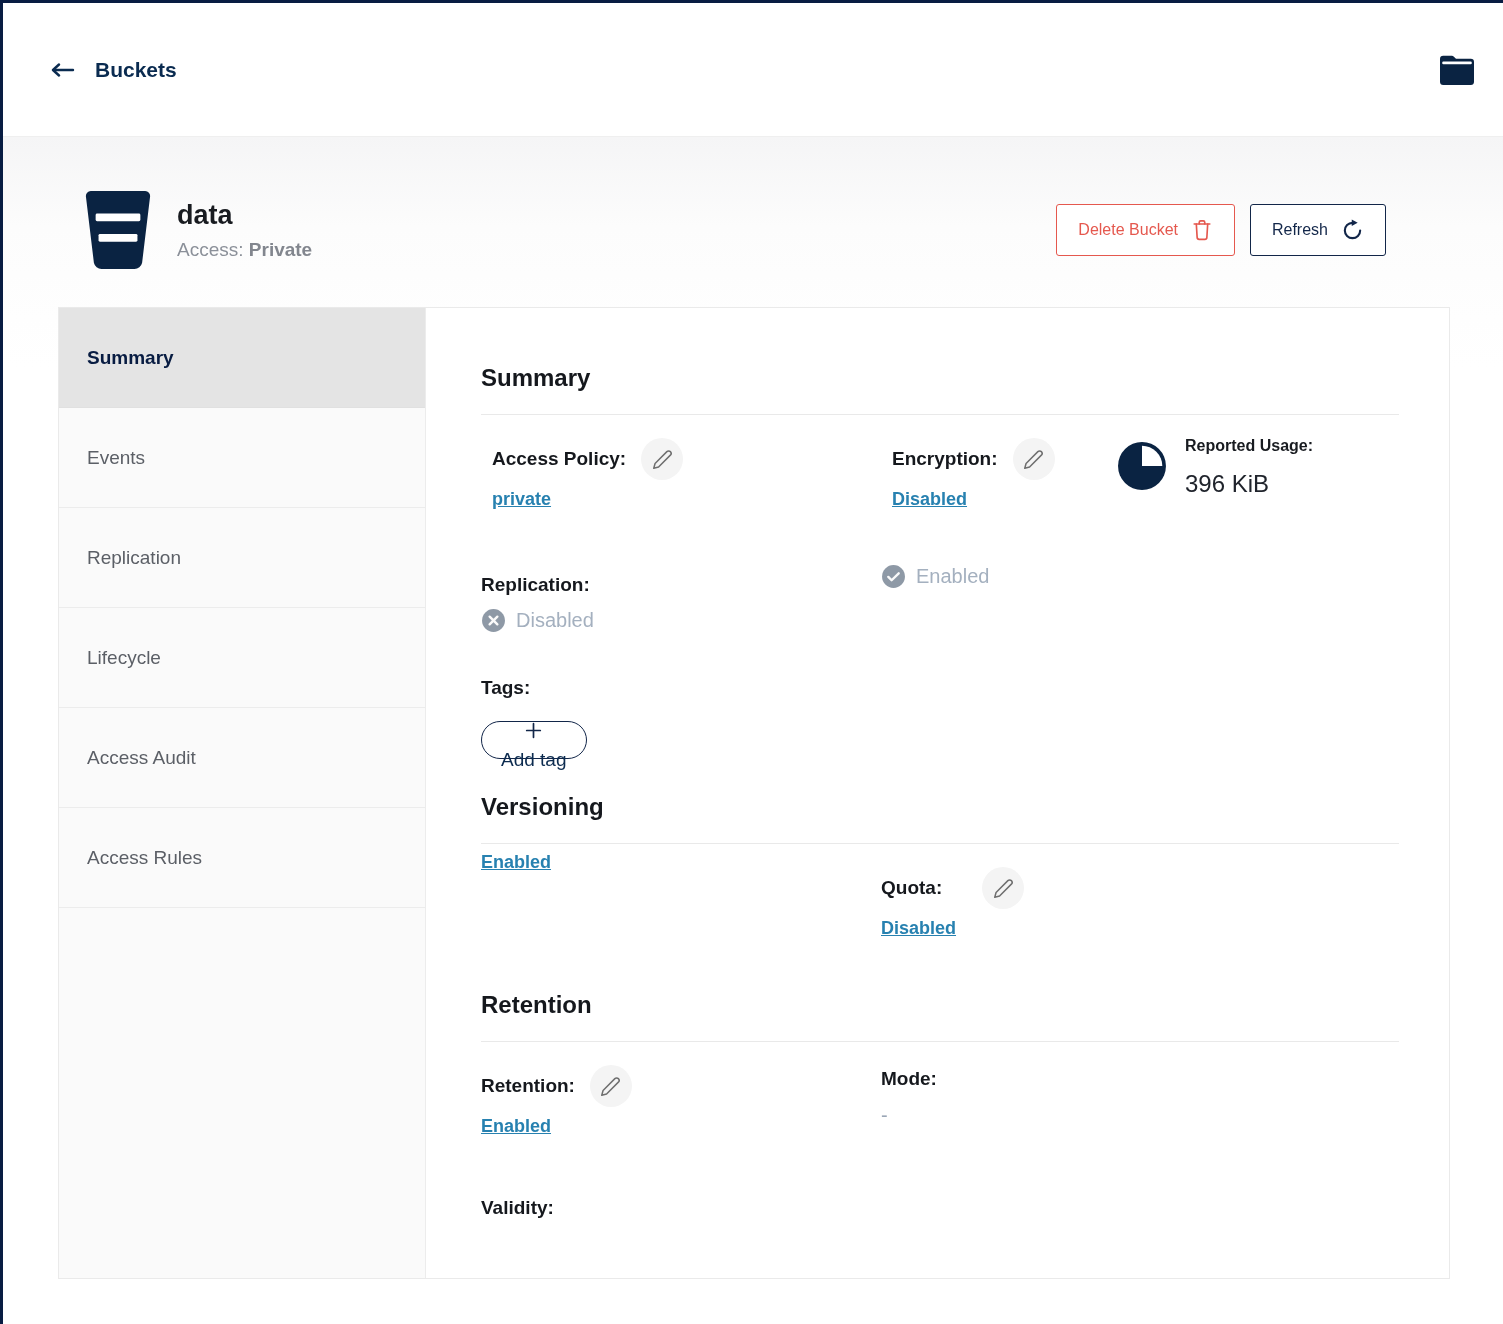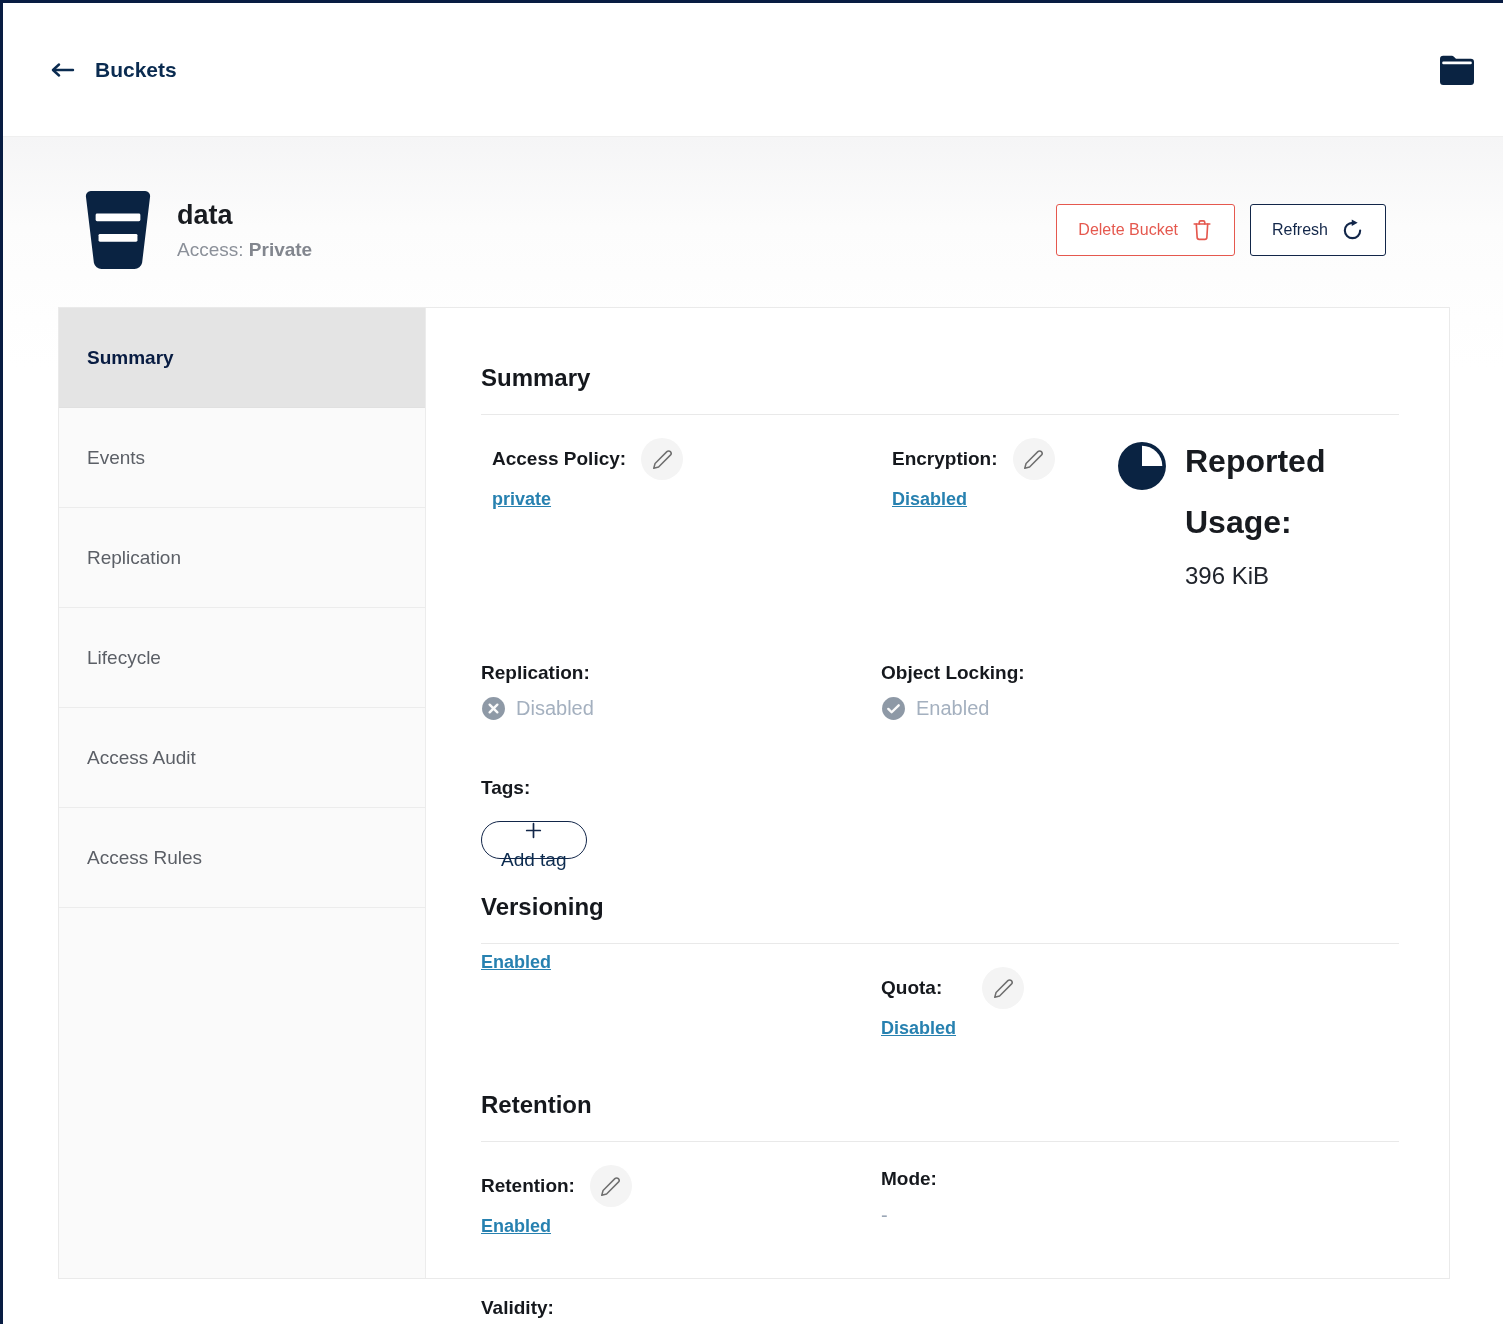--- a/index.html
+++ b/index.html
@@ -63,24 +63,24 @@
   .f-link {
     display:inline-block; margin-top:8px; font-size:18px; font-weight:700;
     color:#2781b0; text-decoration:underline; cursor:pointer;
   }
   .status-row { display:flex; align-items:center; gap:10px; margin-top:12px; }
   .status-text { font-size:20px; color:#a4b0bf; }
   .row-gap { margin-top:42px; }
   
   .usage { display:flex; align-items:flex-start; gap:18px; padding-top:16px; }
   .usage-pie { margin-top:10px; display:flex; }
-  .usage-label { width:150px; font-size:32px; font-weight:700; color:#181b20; line-height:1.9; }
+  .usage-label { width:150px; font-size:16px; font-weight:700; color:#181b20; line-height:1.9; }
   .usage-value { font-size:24px; color:#20242c; line-height:1.9; }
   
-  .tags-block { margin-top:56px; }
+  .tags-block { margin-top:44px; }
   .add-tag-btn {
     margin-top:22px; height:38px; padding:0 19px; border-radius:19px;
     border:1px solid #122649; background:#fff; display:inline-flex; align-items:center;
     gap:10px; font-size:19px; color:#0c2b4f; cursor:pointer; font-family:inherit;flex-direction:column;
   }
   .h-gap-1 { margin-top:34px; }
   .h-gap-2 { margin-top:52px; }
   .dash-value { margin-top:14px; font-size:20px; color:#9aa6b6; }
   .validity { margin-top:60px; }
 </style>
@@ -222,23 +222,20 @@
               <span style="display:flex;">
                 <svg width="25" height="25" viewBox="0 0 24 24">
                     <circle cx="12" cy="12" r="11" fill="#8e99a6"></circle>
                     <path d="M8.3 8.3 l7.4 7.4 M15.7 8.3 l-7.4 7.4" stroke="#fafafa" stroke-width="2.3" stroke-linecap="round"></path>
                   </svg>
               </span>
               <span class="status-text">Disabled</span>
             </div>
           </div>
           <div>
-            <div class="field-label-row" style="height:auto;">
-              <span class="f-label">Object Locking:</span>
-            </div>
             <div class="status-row">
               <span style="display:flex;">
                 <svg width="25" height="25" viewBox="0 0 24 24">
                     <circle cx="12" cy="12" r="11" fill="#8e99a6"></circle>
                     <path d="M7 12.4 l3.2 3.2 L17 9" stroke="#fafafa" stroke-width="2.3" fill="none" stroke-linecap="round" stroke-linejoin="round"></path>
                   </svg>
               </span>
               <span class="status-text">Enabled</span>
             </div>
           </div>

